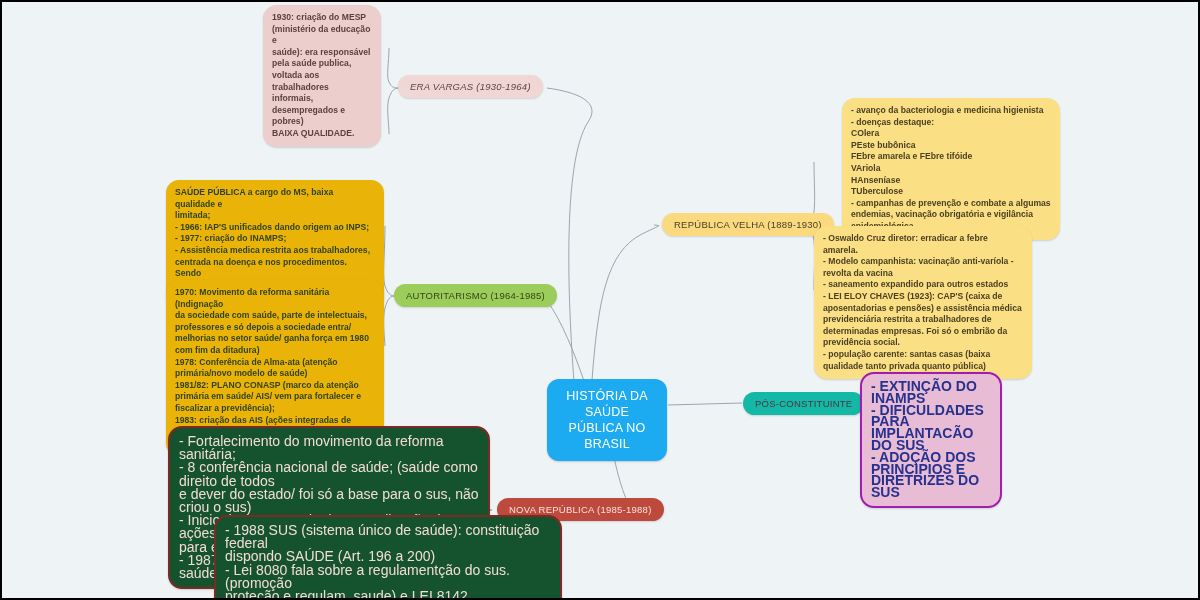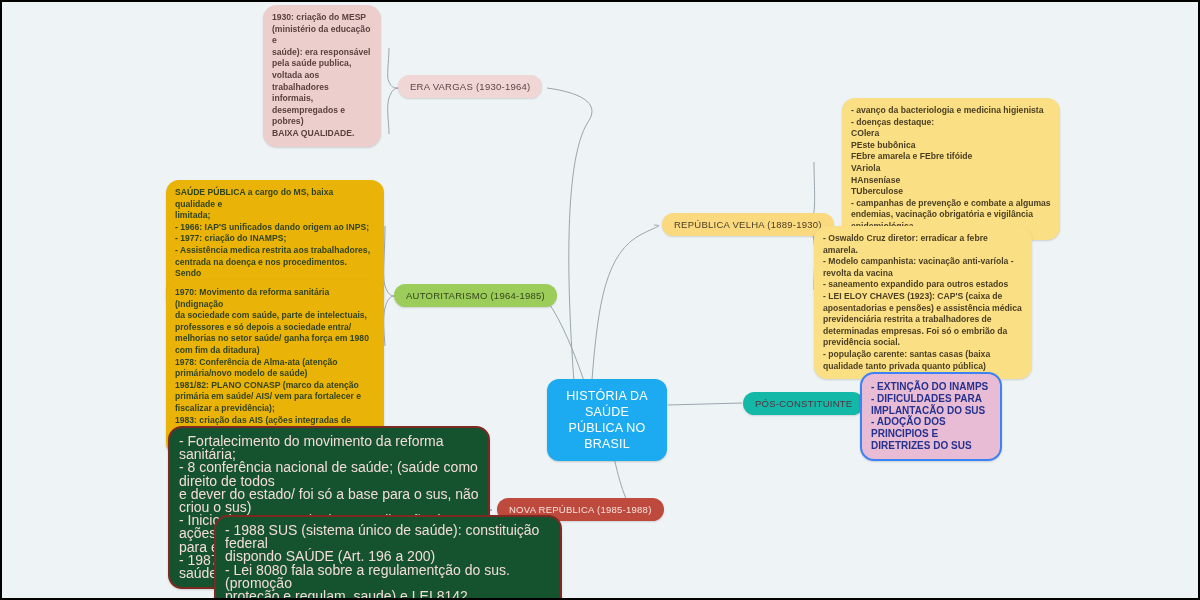--- a/index.html
+++ b/index.html
@@ -47,21 +47,21 @@
   
   .pill {
     border-radius: 20px;
     font-size: 9.5px;
     line-height: 13px;
     padding: 5px 12px;
     white-space: nowrap;
     letter-spacing: .25px;
     box-shadow: 0 1px 2px rgba(0,0,0,.14);
   }
-  .pill-pink   { background: #f0d6d4; color: #5b4746; }
+  .pill-pink   { background: #f0d6d4; color: #5b4746; font-style: italic; }
   .pill-yellow { background: #fad97f; color: #4c4025; }
   .pill-green  { background: #9ccc5a; color: #33461b; }
   .pill-rose   { background: #14b8a6; color: #543242; }
   .pill-red    { background: #bd4a3c; color: #f7e2de; }
 
   
   .leaf {
     border-radius: 13px;
     font-size: 8.6px;
     line-height: 11.6px;
@@ -90,24 +90,24 @@
     color: #f3dcd8;
     border: 2px solid #7c2a23;
     border-radius: 14px;
     font-weight: normal;
     font-size: 14px;
     line-height: 13.2px;
   }
   .leaf-lav {
     background: #e7bcd4;
     color: #27318e;
-    border: 2px solid #3b82f6;
+    border: 2px solid #a21caf;
     border-radius: 14px;
     font-weight: bold;
-    font-size: 10px;
+    font-size: 14px;
     line-height: 11.8px;
   }
 </style>
 </head>
 <body>
 
 <div id="canvas">
 
   <svg id="edges" viewBox="0 0 1200 600">
     <g fill="none" stroke="#9aa6ad" stroke-width="1">

